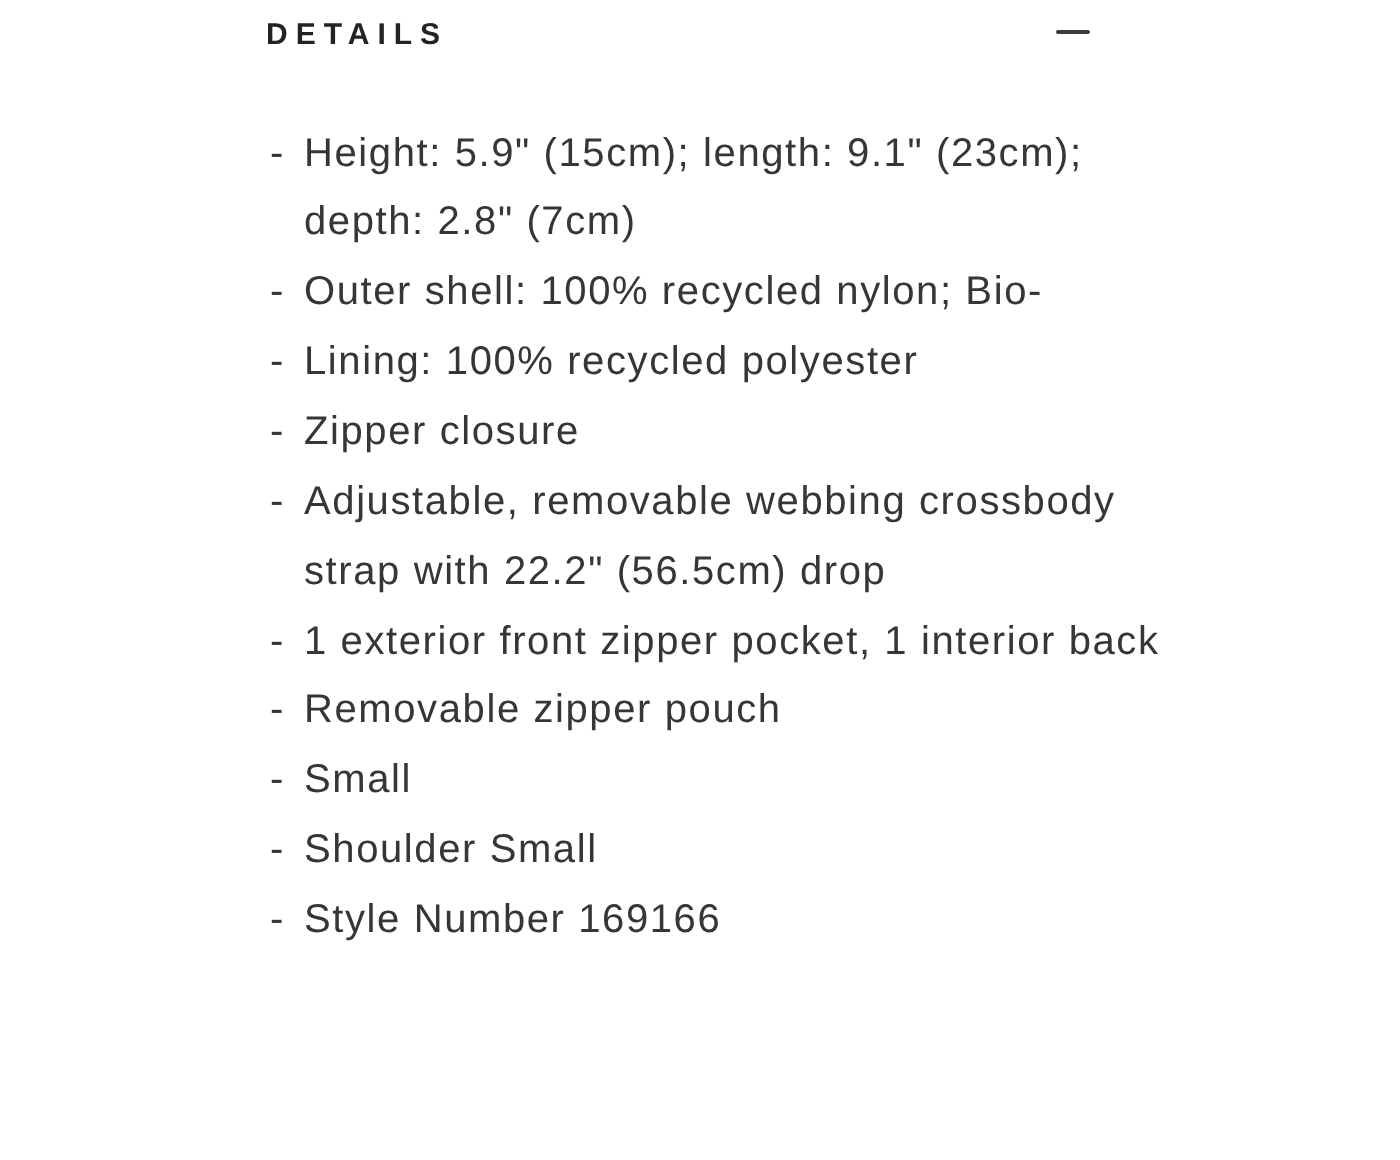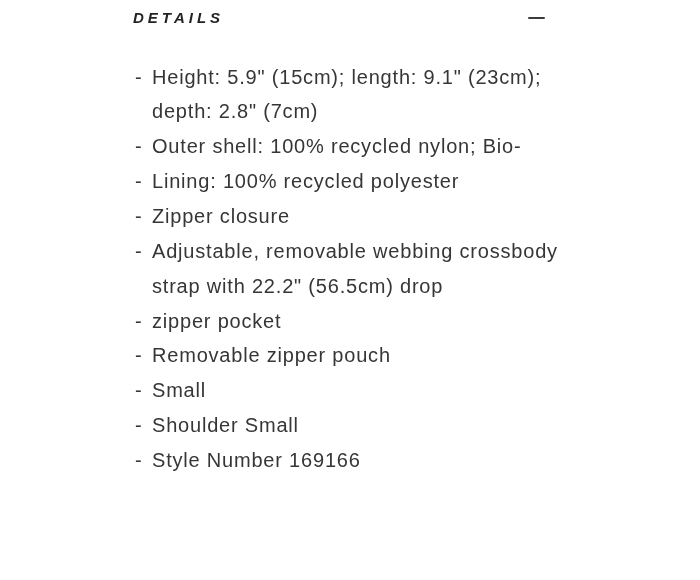--- a/index.html
+++ b/index.html
@@ -13,24 +13,23 @@
   }
   .panel {
     box-sizing: border-box;
     padding: 8px 0 0 133px;
     width: 700px;
   }
   .accordion-header {
     width: 439px;
     height: 20px;
     display: flex;
-    align-items: center;
+    align-items: flex-start;
     justify-content: space-between;
     cursor: pointer;
-    font-style: italic;
   }
   .accordion-title {
     margin: 0;
     font-size: 15px;
     font-weight: bold;
     letter-spacing: 4px;
     color: #232323;
     line-height: 20px;
   }
   .collapse-btn {
@@ -108,21 +107,21 @@
       <span class="bullet">-</span>
       <div class="line">Zipper closure</div>
     </li>
     <li>
       <span class="bullet">-</span>
       <div class="line">Adjustable, removable webbing crossbody</div>
       <div class="line">strap with 22.2" (56.5cm) drop</div>
     </li>
     <li>
       <span class="bullet">-</span>
-      <div class="line">zipper pocket</div>
+      <div class="line">1 exterior front zipper pocket, 1 interior back</div>
     </li>
     <li>
       <span class="bullet">-</span>
       <div class="line">Removable zipper pouch</div>
     </li>
     <li>
       <span class="bullet">-</span>
       <div class="line">Small</div>
     </li>
     <li>

